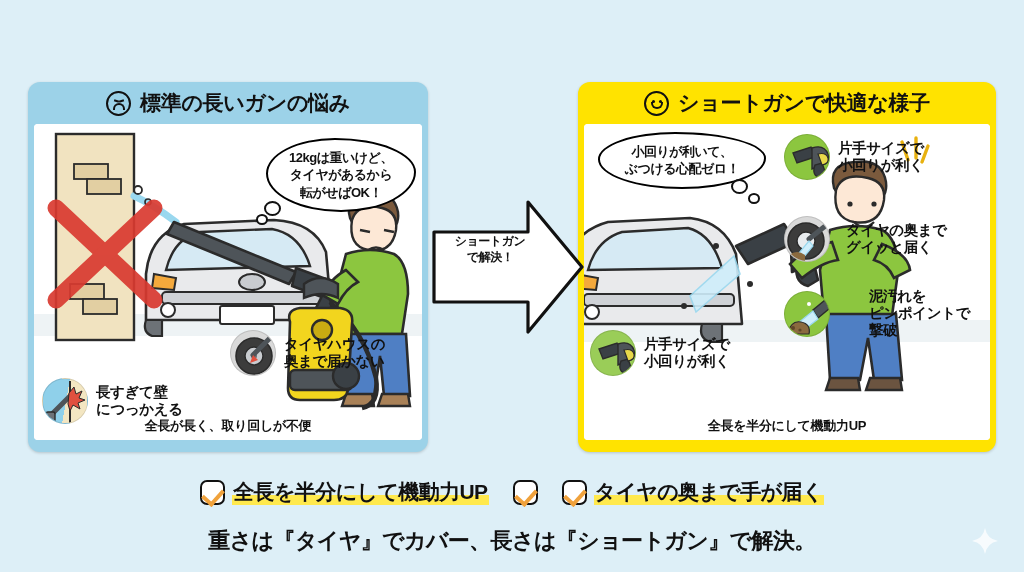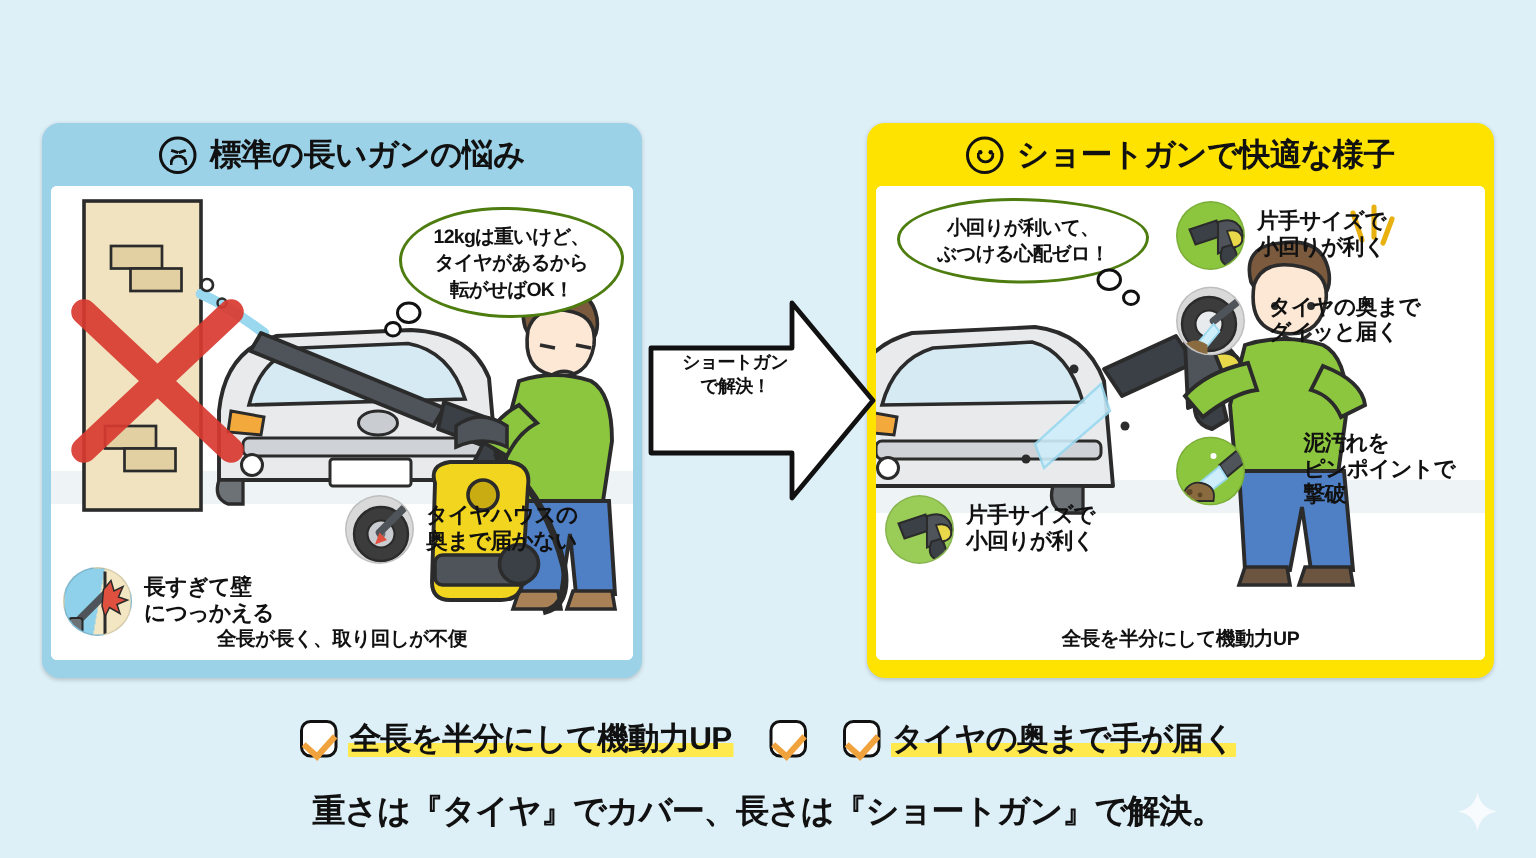--- a/index.html
+++ b/index.html
@@ -92,21 +92,21 @@
   }
   .ic.blue  { background: linear-gradient(100deg,#8fd0ea 0 52%, #f3e6c2 52% 100%); }
   .ic.gray  { background: #d9d9d9; }
   .ic.green { background: #8cc63f; }
   .ic.greenlt { background: #9acd58; }
 
   
   .bubble {
     position: absolute;
     background: #fff;
-    border: 2px solid #4d7c0f;
+    border: 2px solid #000000;
     text-align: center;
     font-size: 13px; font-weight: 700; color: #111;
     line-height: 1.34; letter-spacing: -0.5px;
     white-space: pre-line;
     padding: 9px 12px;
     border-radius: 46% 54% 50% 50% / 48% 46% 54% 52%;
     z-index: 5;
   }
   .bubble::before, .bubble::after {
     content: ""; position: absolute; background: #fff;
@@ -349,21 +349,21 @@
             <path d="M8 18 L26 12 L30 22 L12 28 Z" fill="#3a4045" stroke="#2b2b2b" stroke-width="1.4"></path>
             <path d="M27 13 q12 -4 16 6 q3 8 -6 11 l-10 4 z" fill="#4e5459" stroke="#2b2b2b" stroke-width="1.4"></path>
             <path d="M30 30 q-4 11 6 13 l5 -4 l-4 -11 z" fill="#3a4045" stroke="#2b2b2b" stroke-width="1.4"></path>
             <path d="M33 19 q8 -2 10 4 q1 6 -6 7 z" fill="#e8d84a" stroke="#2b2b2b" stroke-width="1.2"></path>
           </svg>
         </span>
         <span class="tx">片手サイズで
 小回りが利く</span>
       </div>
 
-      <div class="feat" style="left:200px; top:67px; width:206px;gap:16px;">
+      <div class="feat" style="left:200px; top:92px; width:206px;gap:16px;">
         <span class="ic gray">
           <svg viewBox="0 0 46 46" width="46" height="46">
             <circle cx="21" cy="24" r="18" fill="#3c3c3c" stroke="#2b2b2b" stroke-width="1.6"></circle>
             <circle cx="21" cy="24" r="9" fill="#e8ebee" stroke="#2b2b2b" stroke-width="1.4"></circle>
             <path d="M44 6 L24 22" stroke="#4e5459" stroke-width="5" stroke-linecap="round"></path>
             <path d="M24 24 l-10 12 l4 5 l10 -12 z" fill="#cfeefb" stroke="#9ad8ef" stroke-width="1.2"></path>
             <path d="M4 38 q8 -6 16 0 l0 6 l-16 0 z" fill="#8a6a3f"></path>
           </svg>
         </span>
         <span class="tx">タイヤの奥まで

